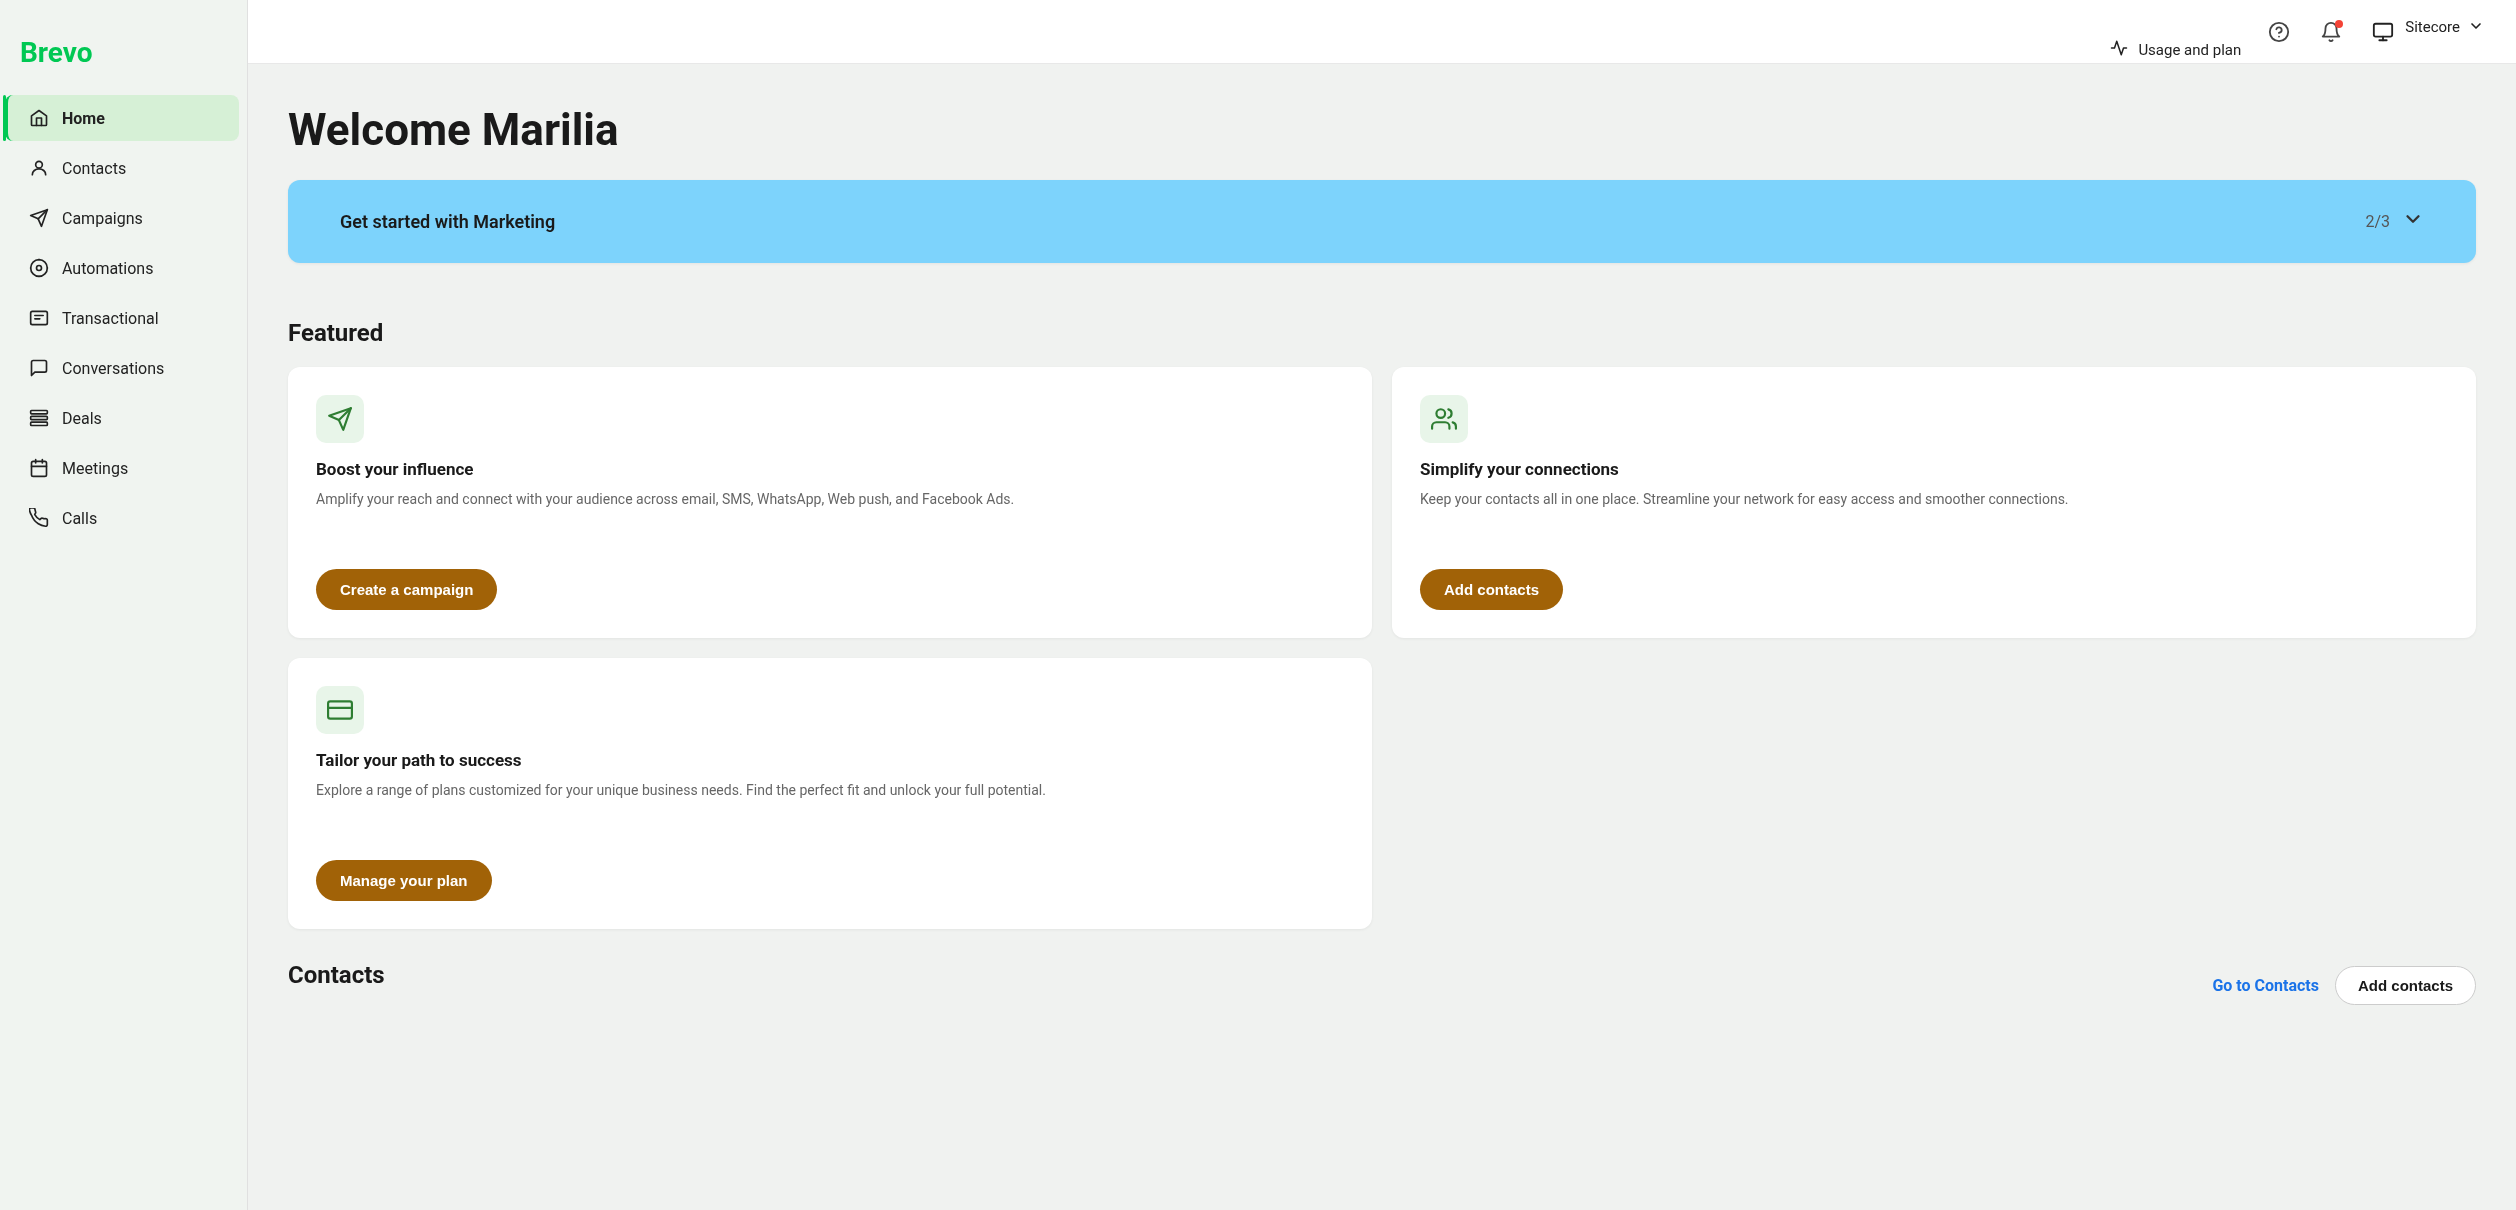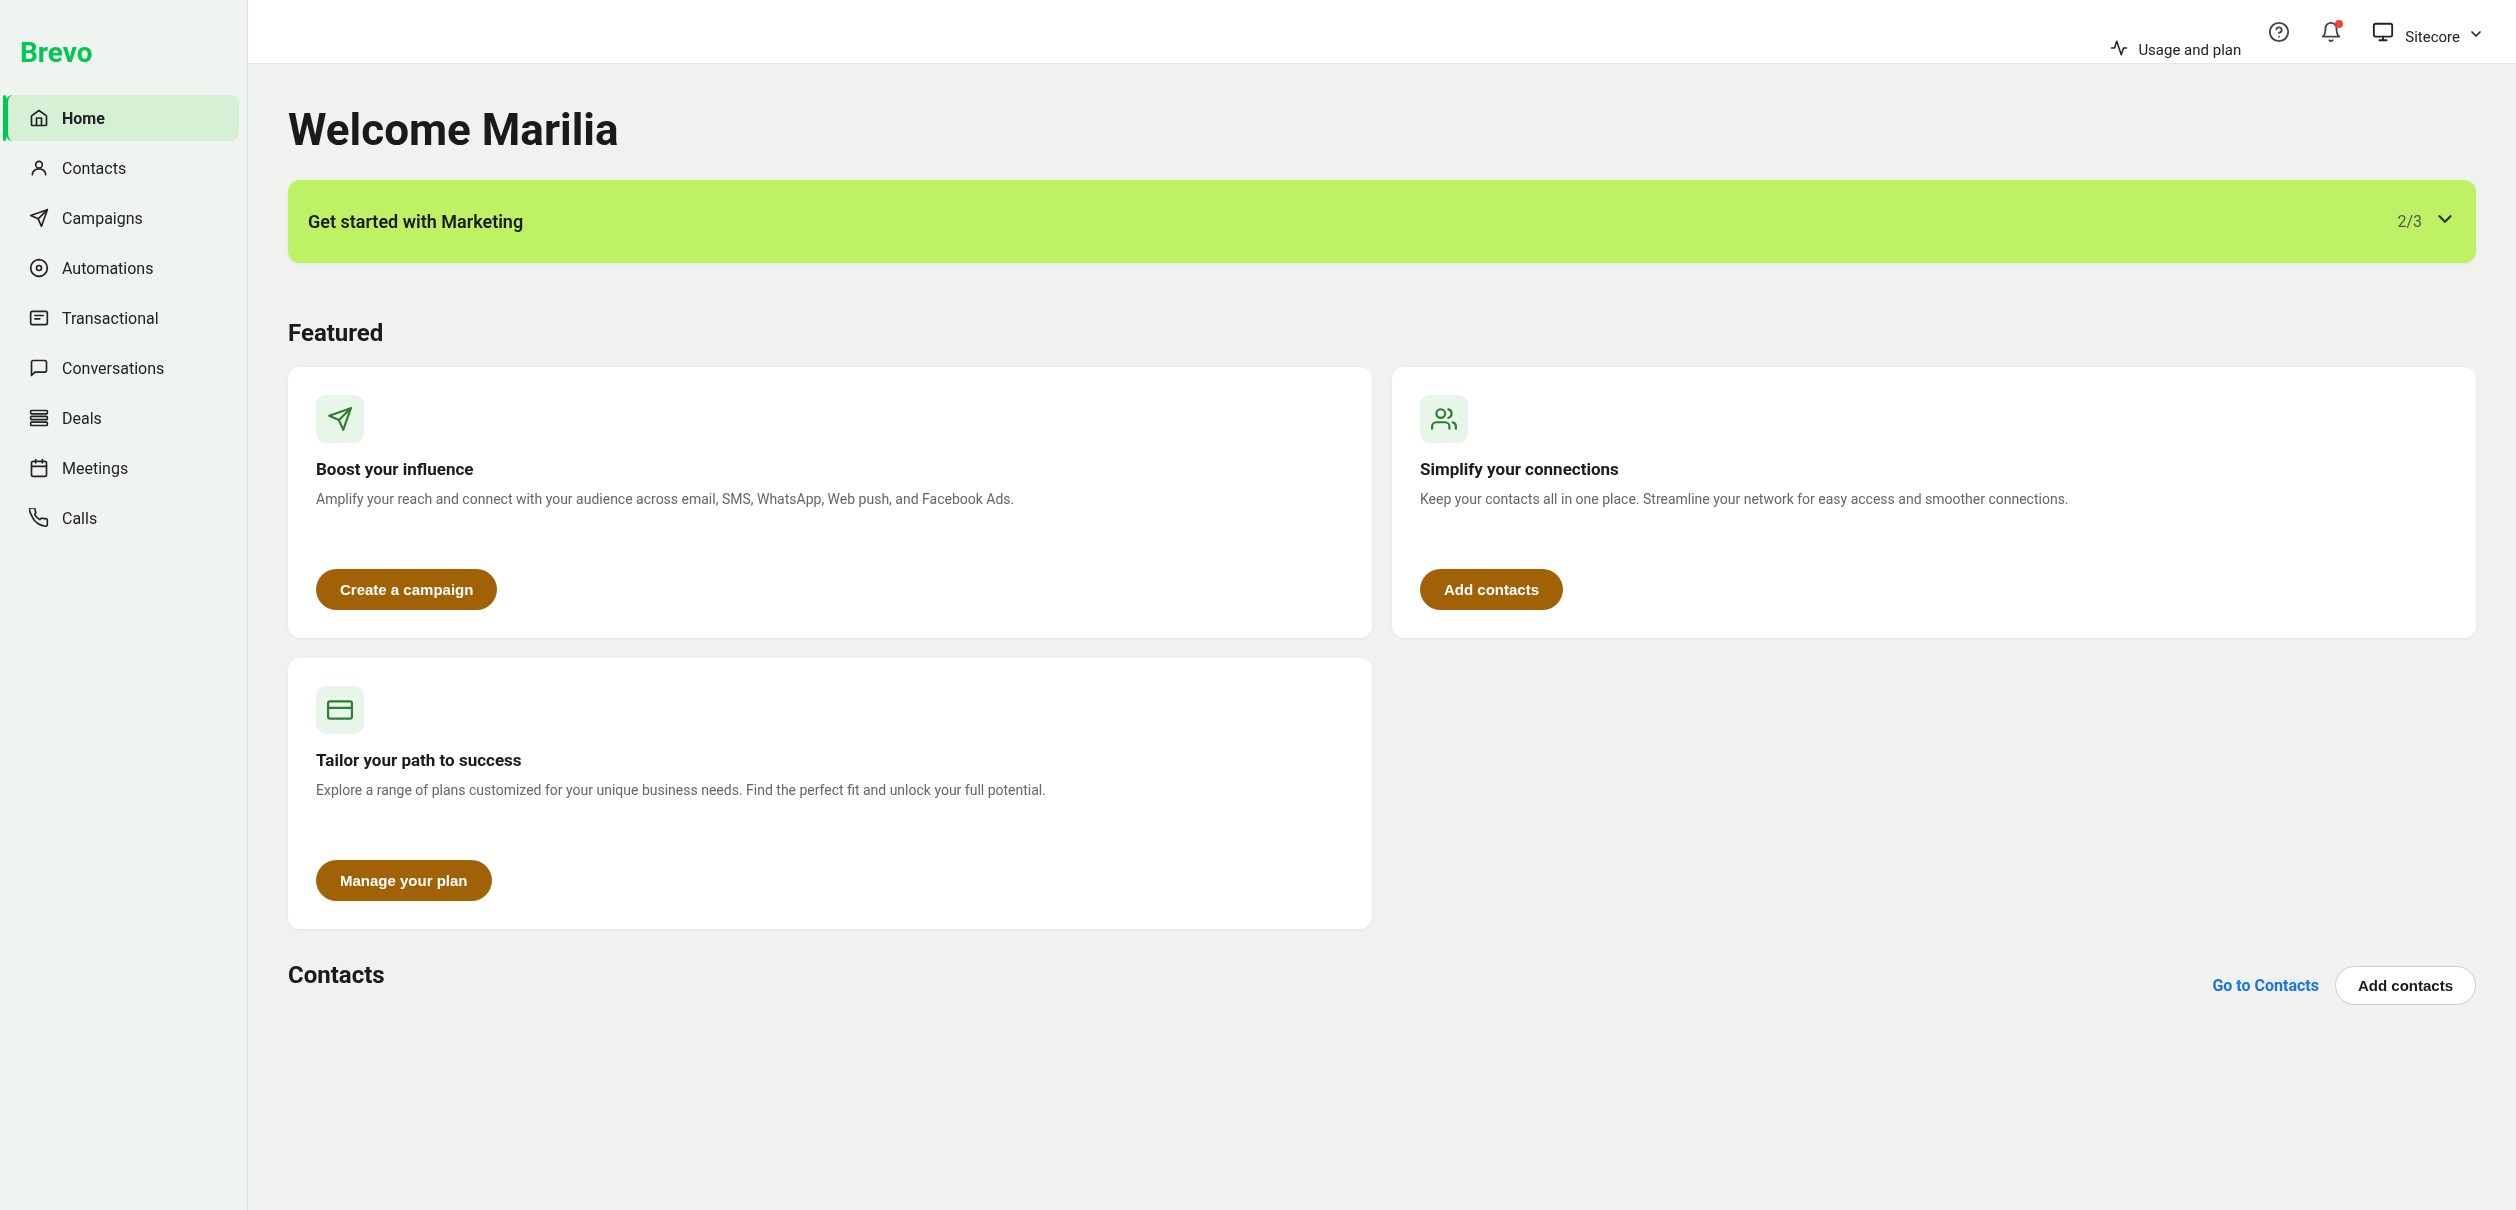--- a/index.html
+++ b/index.html
@@ -93,21 +93,21 @@
       position: absolute;
       top: 2px;
       right: 2px;
       width: 8px;
       height: 8px;
       background: #f44336;
       border-radius: 50%;
     }
     .account-section {
       display: flex;
-      align-items: flex-end;
+      align-items: flex-start;
       gap: 8px;
       cursor: pointer;
       font-size: 15px;
       color: #222;
     }
     .account-icon {
       width: 28px;
       height: 28px;
       display: flex;
       align-items: center;
@@ -117,23 +117,23 @@
       background: #f0f2f0;
       padding: 40px 40px 24px 40px;
     }
     .welcome-title {
       font-size: 44px;
       font-weight: 700;
       color: #1a1a1a;
       margin-bottom: 24px;
     }
     .get-started-card {
-      background: #bef264;
+      background: #7dd3fc;
       border-radius: 12px;
-      padding: 28px 20px;
+      padding: 28px 52px;
       display: flex;
       align-items: center;
       justify-content: space-between;
       cursor: pointer;
       box-shadow: 0 1px 3px rgba(0,0,0,0.06);
     }
     .get-started-text {
       font-size: 18px;
       font-weight: 600;
       color: #1a1a1a;

